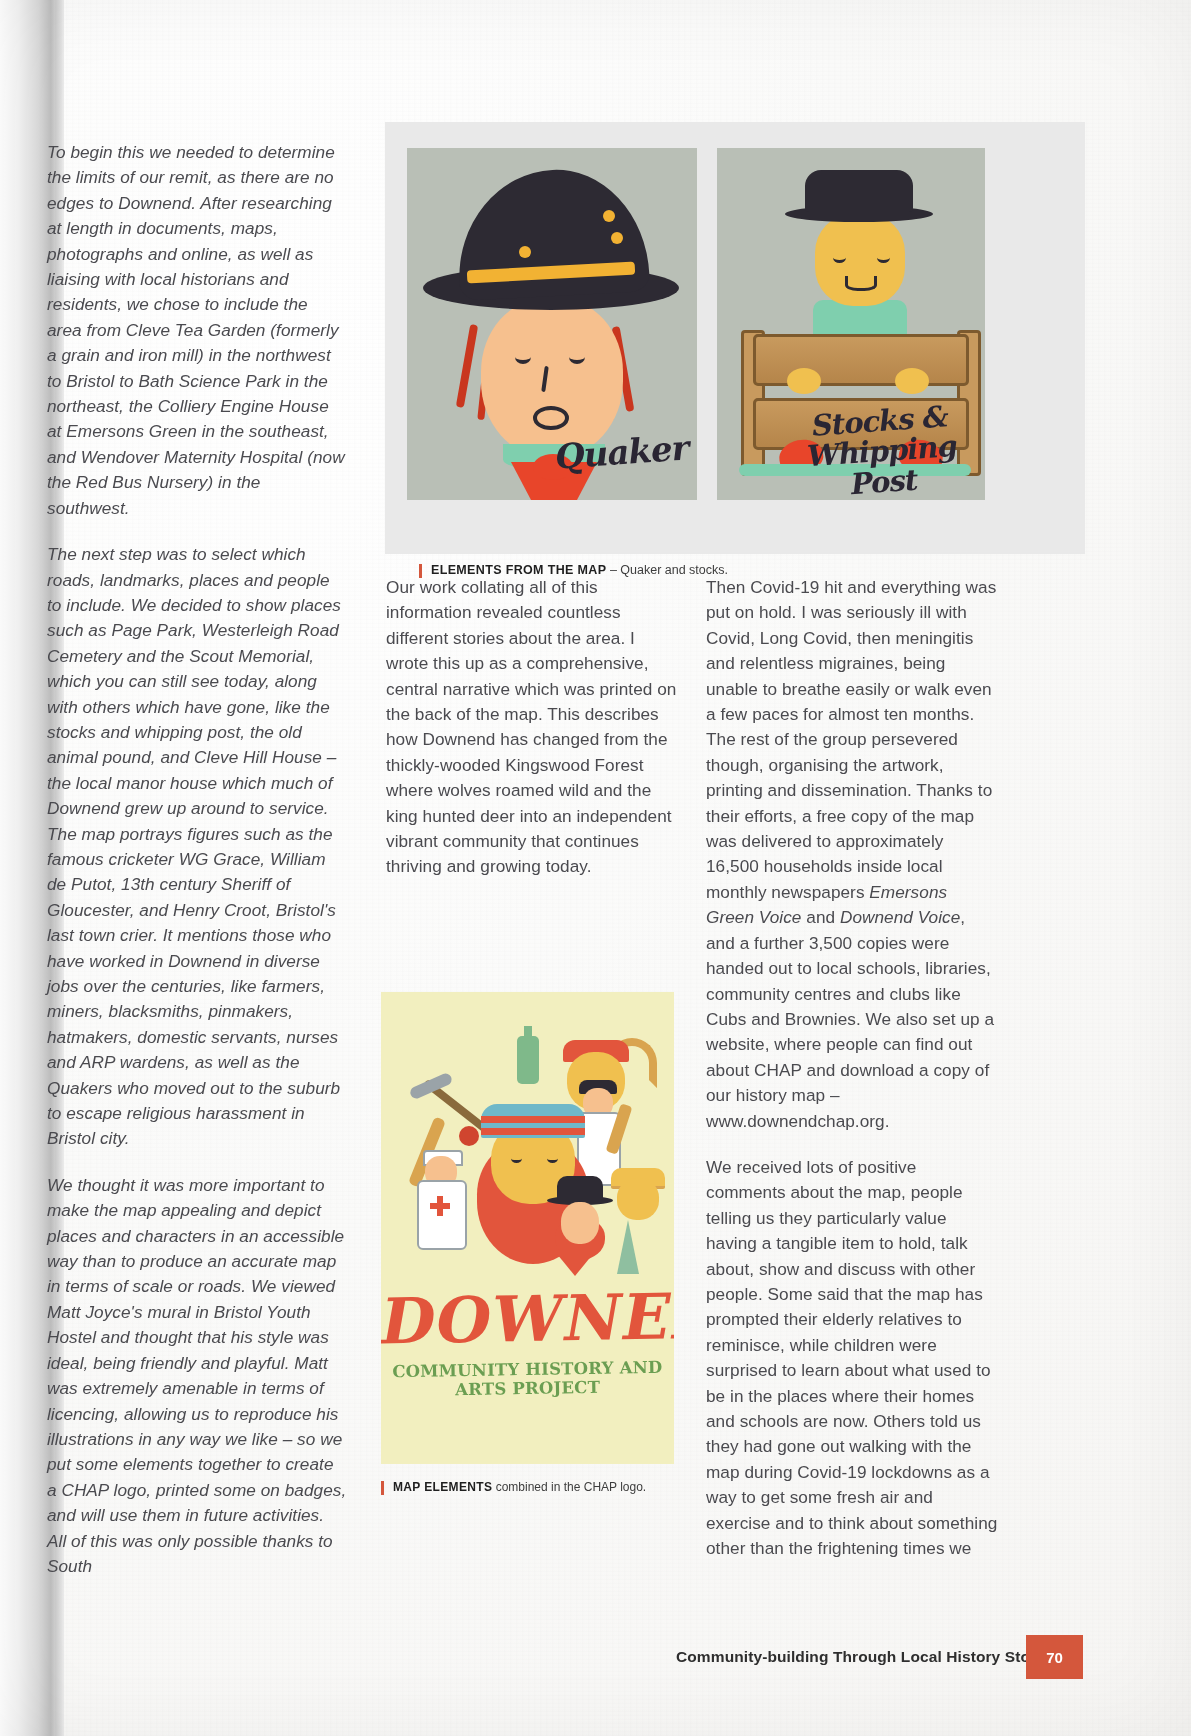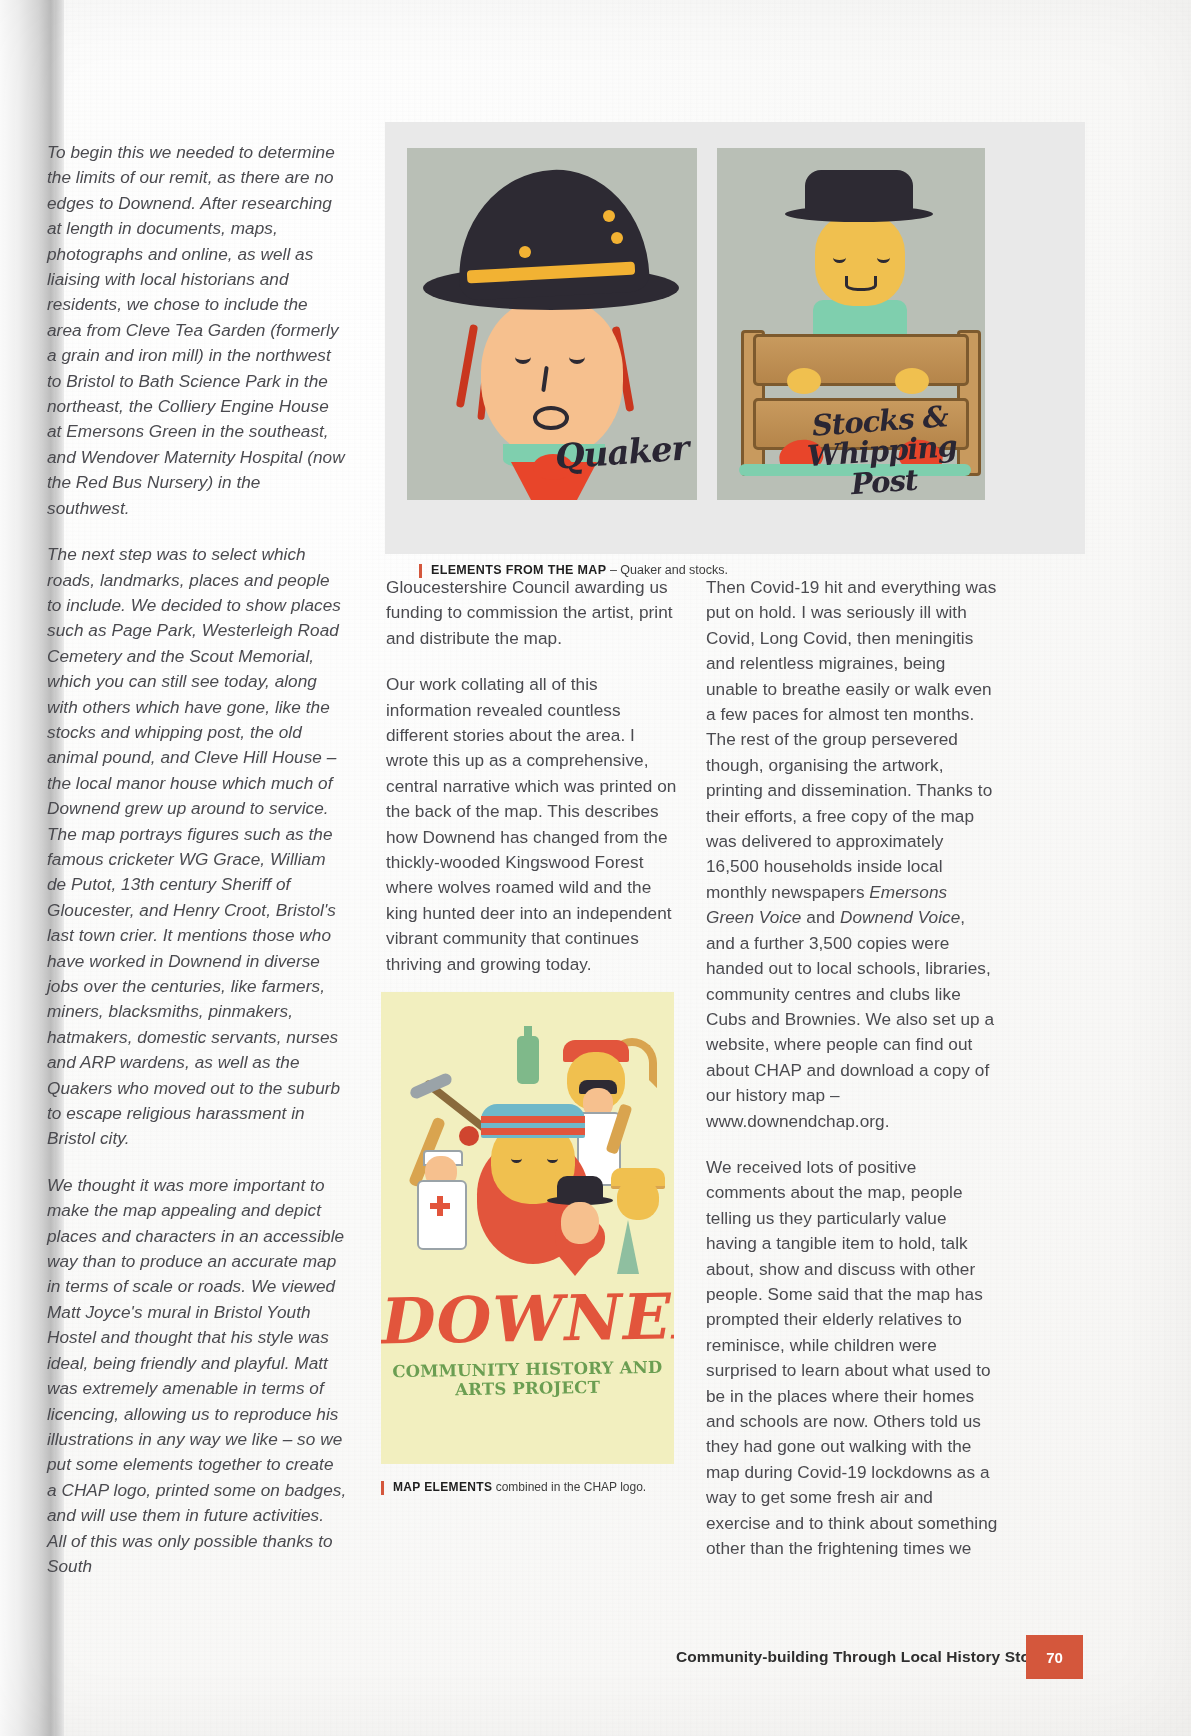--- a/index.html
+++ b/index.html
@@ -335,21 +335,20 @@
     </span>
   </div>
 
   <div class="col col-1">
     <p>To begin this we needed to determine the limits of our remit, as there are no edges to Downend. After researching at length in documents, maps, photographs and online, as well as liaising with local historians and residents, we chose to include the area from Cleve Tea Garden (formerly a grain and iron mill) in the northwest to Bristol to Bath Science Park in the northeast, the Colliery Engine House at Emersons Green in the southeast, and Wendover Maternity Hospital (now the Red Bus Nursery) in the southwest.</p>
     <p>The next step was to select which roads, landmarks, places and people to include. We decided to show places such as Page Park, Westerleigh Road Cemetery and the Scout Memorial, which you can still see today, along with others which have gone, like the stocks and whipping post, the old animal pound, and Cleve Hill House – the local manor house which much of Downend grew up around to service. The map portrays figures such as the famous cricketer WG Grace, William de Putot, 13th century Sheriff of Gloucester, and Henry Croot, Bristol's last town crier. It mentions those who have worked in Downend in diverse jobs over the centuries, like farmers, miners, blacksmiths, pinmakers, hatmakers, domestic servants, nurses and ARP wardens, as well as the Quakers who moved out to the suburb to escape religious harassment in Bristol city.</p>
     <p>We thought it was more important to make the map appealing and depict places and characters in an accessible way than to produce an accurate map in terms of scale or roads. We viewed Matt Joyce's mural in Bristol Youth Hostel and thought that his style was ideal, being friendly and playful. Matt was extremely amenable in terms of licencing, allowing us to reproduce his illustrations in any way we like – so we put some elements together to create a CHAP logo, printed some on badges, and will use them in future activities. All of this was only possible thanks to South</p>
   </div>
 
   <div class="col col-2">
-    <p>Gloucestershire Council awarding us funding to commission the artist, print and distribute the map.</p>
     <p>Our work collating all of this information revealed countless different stories about the area. I wrote this up as a comprehensive, central narrative which was printed on the back of the map. This describes how Downend has changed from the thickly-wooded Kingswood Forest where wolves roamed wild and the king hunted deer into an independent vibrant community that continues thriving and growing today.</p>
   </div>
 
   <div class="col col-3">
     <p><span>Then Covid-19 hit and everything was put on hold. I was seriously ill with Covid, Long Covid, then meningitis and relentless migraines, being unable to breathe easily or walk even a few paces for almost ten months. The rest of the group persevered though, organising the artwork, printing and dissemination. Thanks to their efforts, a free copy of the map was delivered to approximately 16,500 households inside local monthly newspapers </span><i>Emersons Green Voice</i><span> and </span><i>Downend Voice</i><span>, and a further 3,500 copies were handed out to local schools, libraries, community centres and clubs like Cubs and Brownies. We also set up a website, where people can find out about CHAP and download a copy of our history map – www.downendchap.org.</span></p>
     <p><span>We received lots of positive comments about the map, people telling us they particularly value having a tangible item to hold, talk about, show and discuss with other people. Some said that the map has prompted their elderly relatives to reminisce, while children were surprised to learn about what used to be in the places where their homes and schools are now. Others told us they had gone out walking with the map during Covid-19 lockdowns as a way to get some fresh air and exercise and to think about something other than the frightening times we</span></p>
   </div>
 
   <div class="footer-title">Community-building Through Local History Stories</div>
   <div class="page-badge">70</div>

